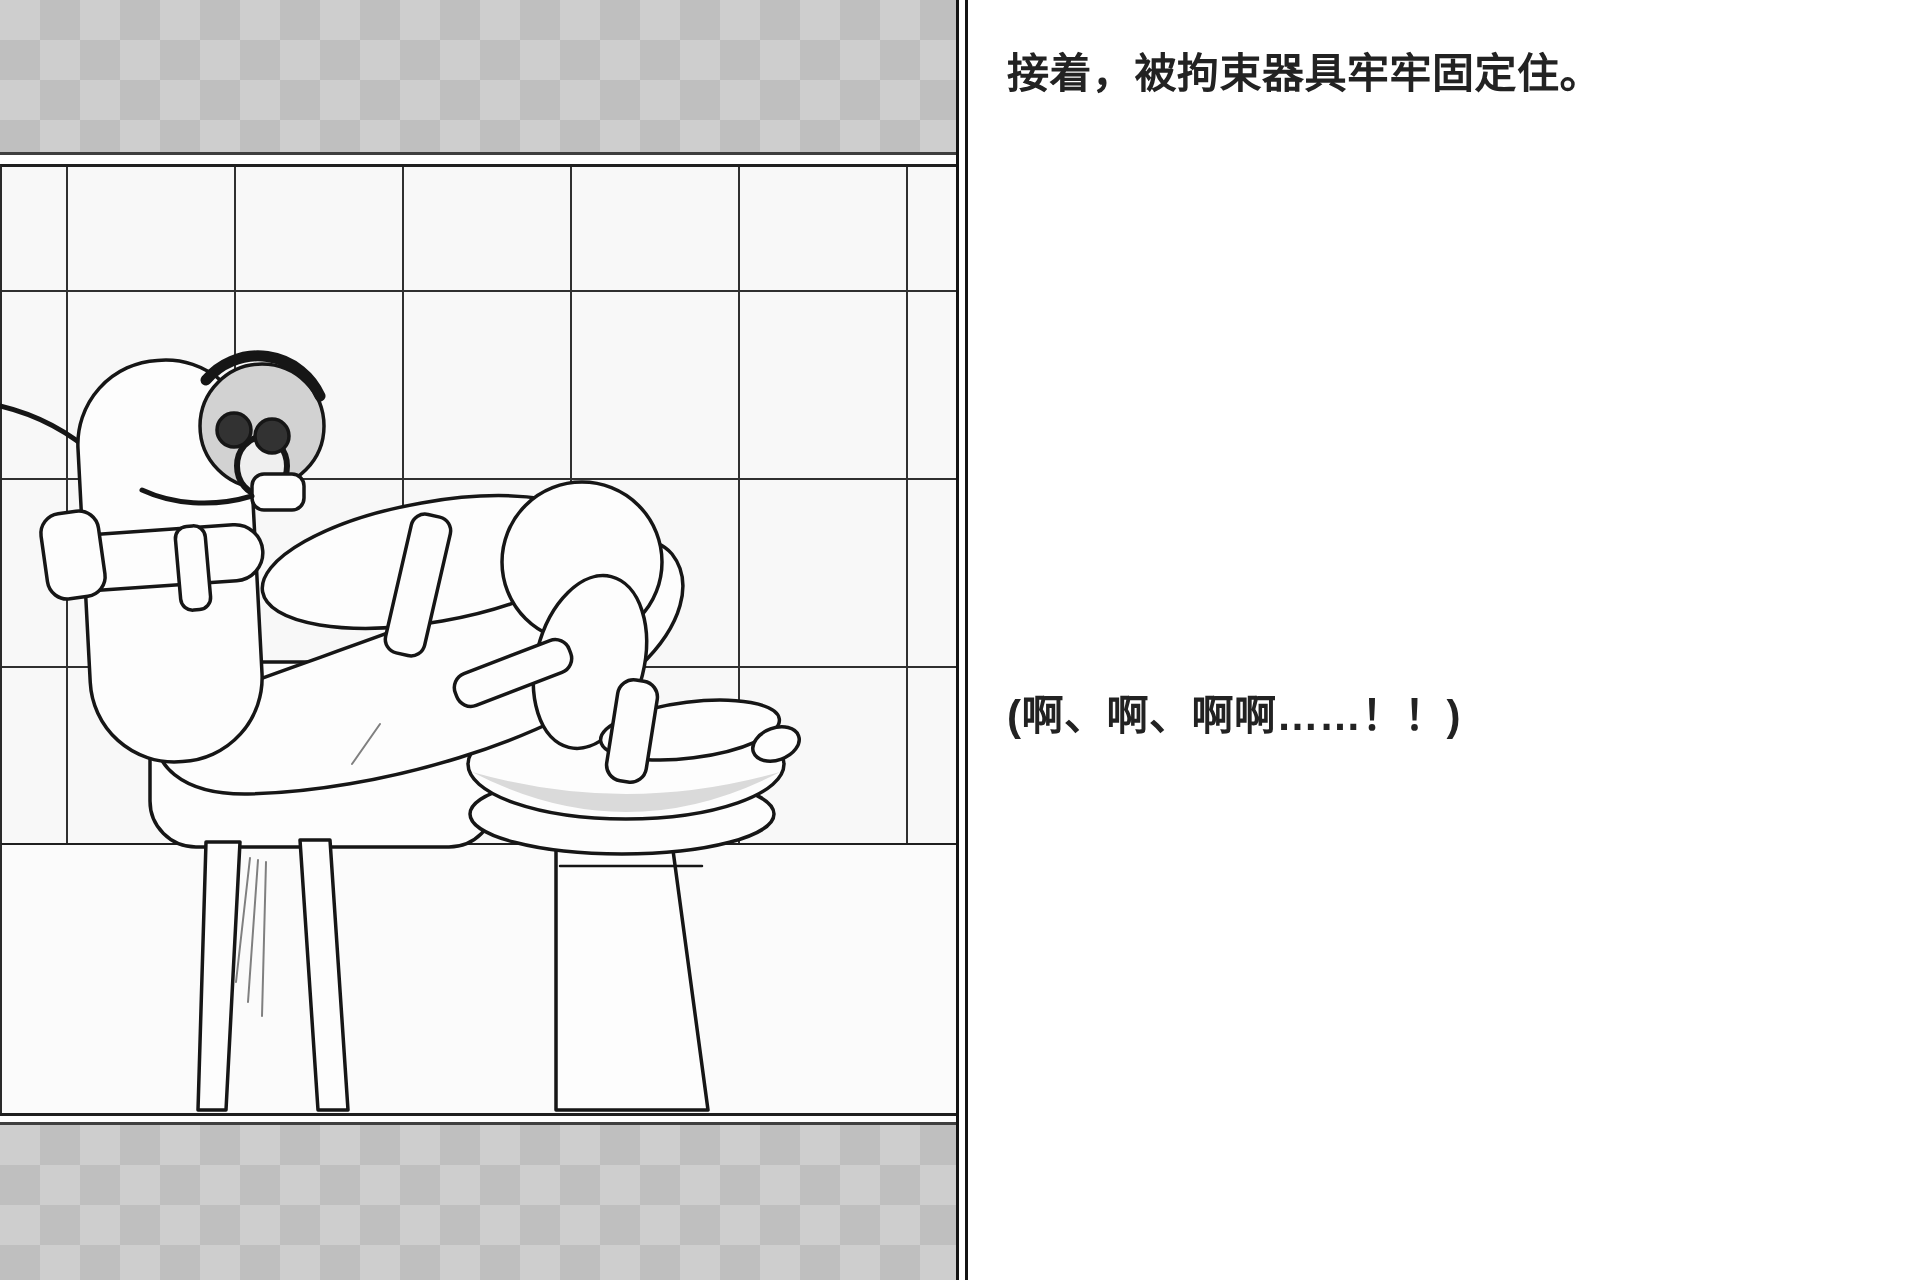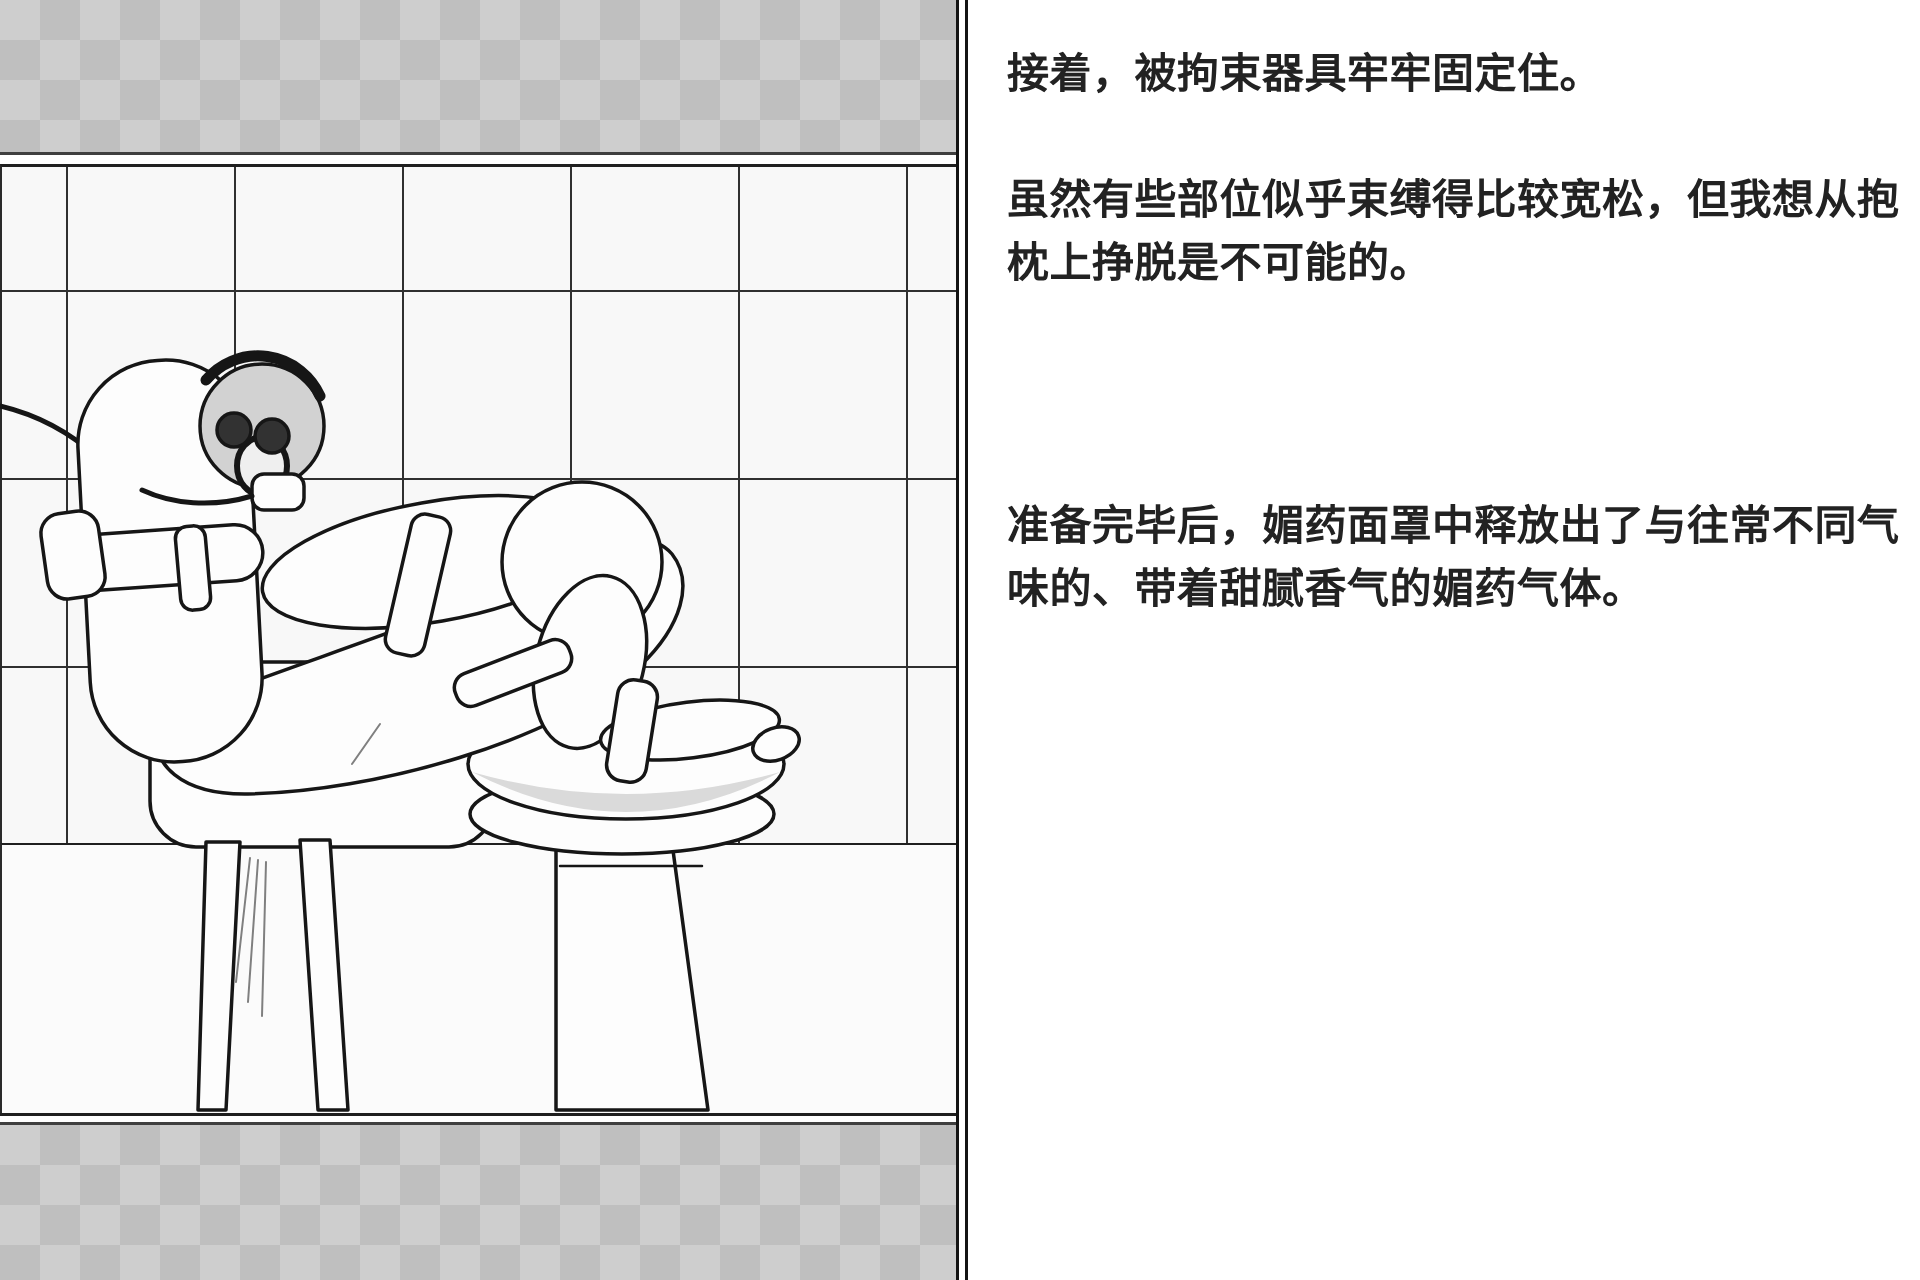--- a/index.html
+++ b/index.html
@@ -144,17 +144,14 @@
         <path d="M380 560 L 352 600"></path>
       </g>
     </g>
   </svg>
 
   <div class="panel-edge"></div>
 </div>
 
 <div class="text-col">
   <p class="para p1">接着，被拘束器具牢牢固定住。</p>
-  <p class="para p2">虽然有些部位似乎束缚得比较宽松，但我想从抱
-枕上挣脱是不可能的。</p>
-  <p class="para p4">准备完毕后，媚药面罩中释放出了与往常不同气
-味的、带着甜腻香气的媚药气体。</p>
+  <p class="para p5">(啊、啊、啊啊……！！)</p>
 </div>
 
 </body></html>

